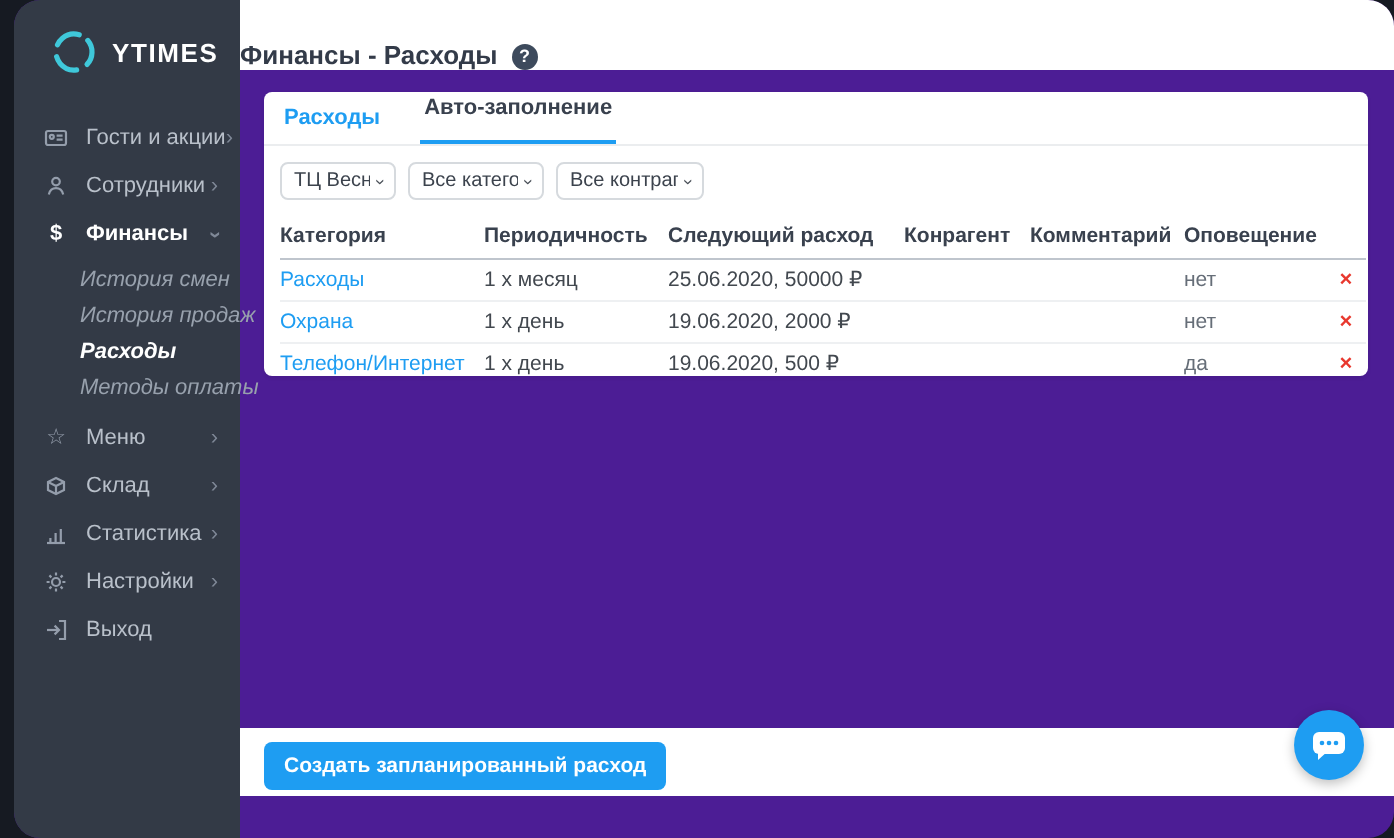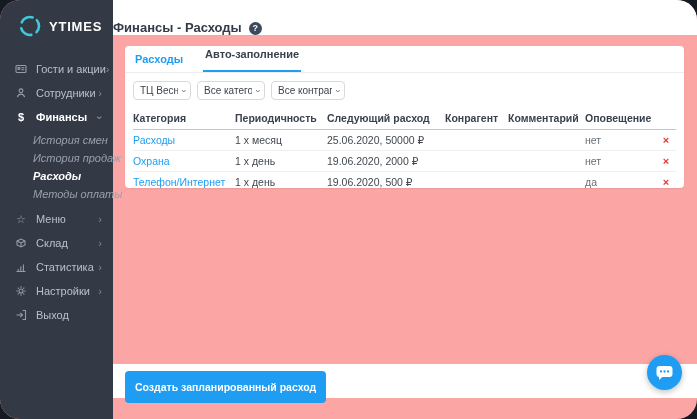--- a/index.html
+++ b/index.html
@@ -1,17 +1,17 @@
 <!DOCTYPE html>
 <html><head>
 <meta charset="utf-8">
 <style>
   html,body{margin:0;padding:0;width:697px;height:419px;background:#161a22;
     font-family:"Liberation Sans","DejaVu Sans",sans-serif;-webkit-font-smoothing:antialiased;}
-  .app{position:absolute;inset:0;border-radius:20px;overflow:hidden;background:#fca5a5;}
+  .app{position:absolute;inset:0;border-radius:13px;overflow:hidden;background:#4c1d95;margin-left:7px;}
 
   
   .sidebar{position:absolute;left:0;top:0;bottom:0;width:113px;background:#333a46;color:#b9c0ca;}
   .logo{display:flex;align-items:center;padding:13px 0 10px 17px;}
   .logo-text{color:#fff;font-weight:bold;font-size:13px;letter-spacing:.8px;margin-left:6px;}
   .nav{margin-top:8px;}
   .nav-item{display:flex;align-items:center;height:24px;padding:0 11px 0 14px;font-size:11px;cursor:pointer;color:#b9c0ca;}
   .nav-item .ic{width:14px;display:flex;justify-content:center;color:#949dab;flex:0 0 14px;}
   .nav-item .lbl{margin-left:8px;white-space:nowrap;}
   .nav-item .chev{margin-left:auto;color:#7f8897;font-size:11px;line-height:1;}
@@ -48,21 +48,21 @@
   .sel-con{width:74px;}
 
   table{border-collapse:collapse;table-layout:fixed;margin:8px 8px 0 8px;width:543px;font-size:10.5px;}
   th{text-align:left;font-weight:bold;color:#39414e;padding:4px 0 5px 0;border-bottom:1px solid #bfc5cd;white-space:nowrap;}
   td{padding:4px 0;border-bottom:1px solid #eef0f2;color:#42484f;white-space:nowrap;overflow:hidden;}
   td.cat{color:#1e9df2;cursor:pointer;}
   td.notify{color:#666e78;}
   td.del{color:#e8382e;font-weight:bold;text-align:center;cursor:pointer;font-size:11px;}
 
   .footerbar{position:absolute;left:113px;right:0;top:364px;height:34px;background:#fff;}
-  .create-btn{margin:7px 0 0 12px;height:32px;padding:0 10px;background:#1e9df2;color:#fff;border:none;
+  .create-btn{margin:7px 0 0 12px;height:24px;padding:0 10px;background:#1e9df2;color:#fff;border:none;
     border-radius:4px;font-size:10.5px;font-weight:bold;font-family:inherit;cursor:pointer;}
 
   .fab{position:absolute;right:15px;top:355px;width:35px;height:35px;border-radius:50%;background:#1e9df2;
     display:flex;align-items:center;justify-content:center;cursor:pointer;box-shadow:0 2px 6px rgba(0,0,0,.25);}
 </style>
 </head>
 <body>
 
 <div class="app">
 

